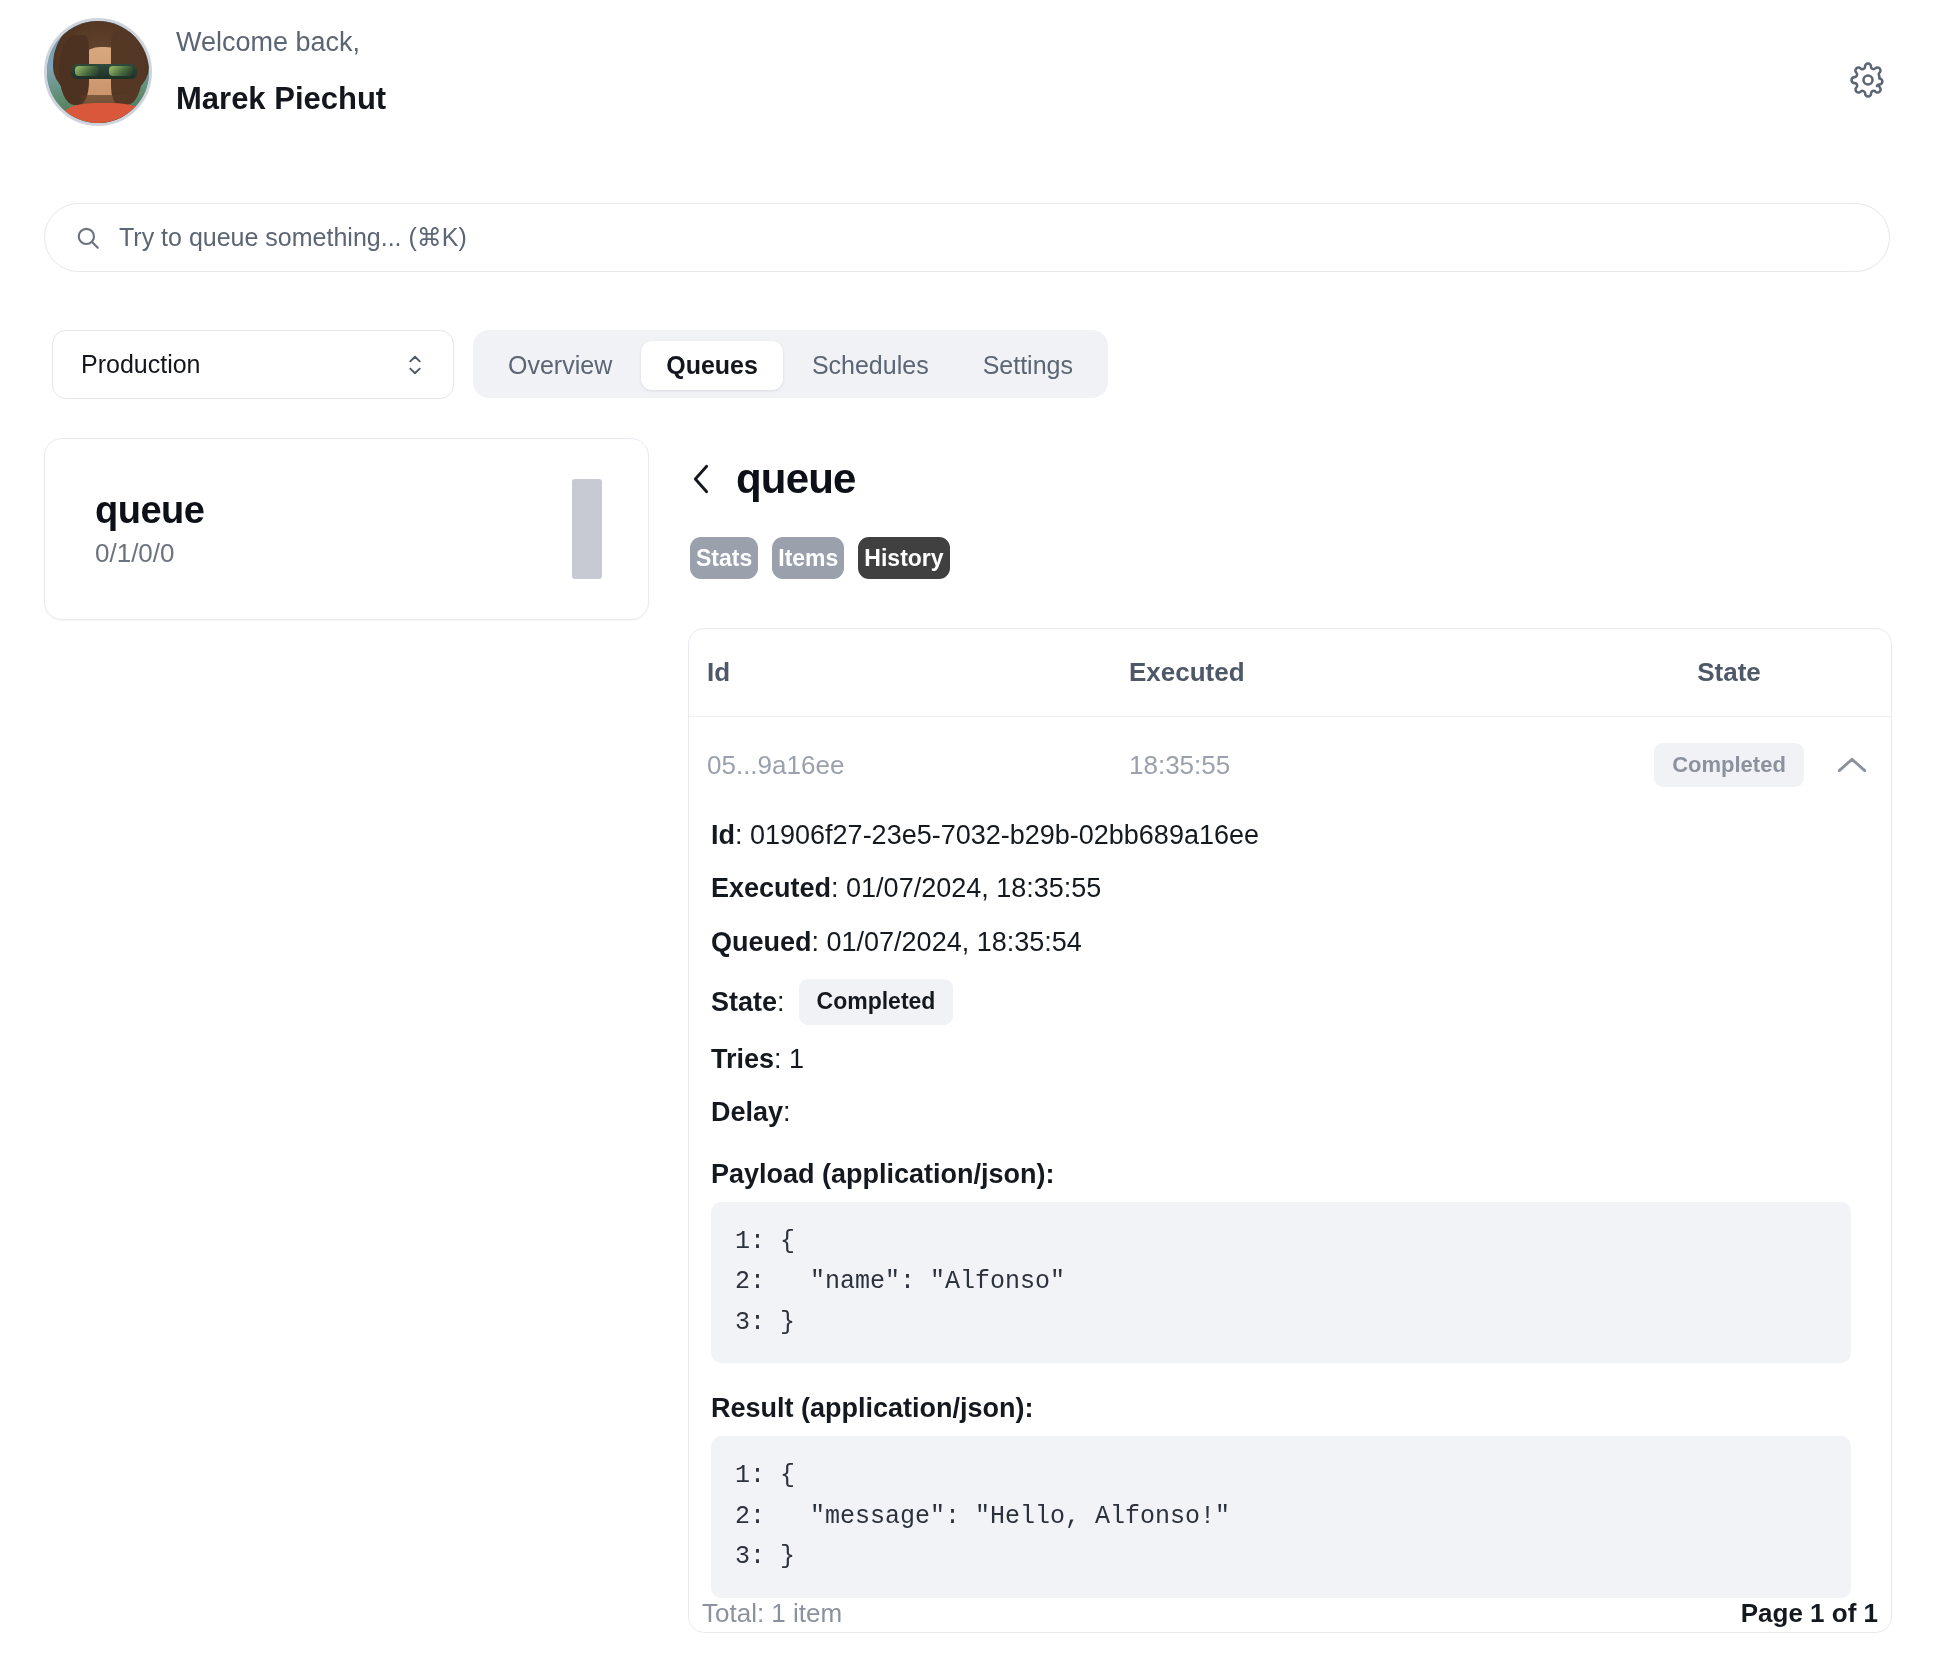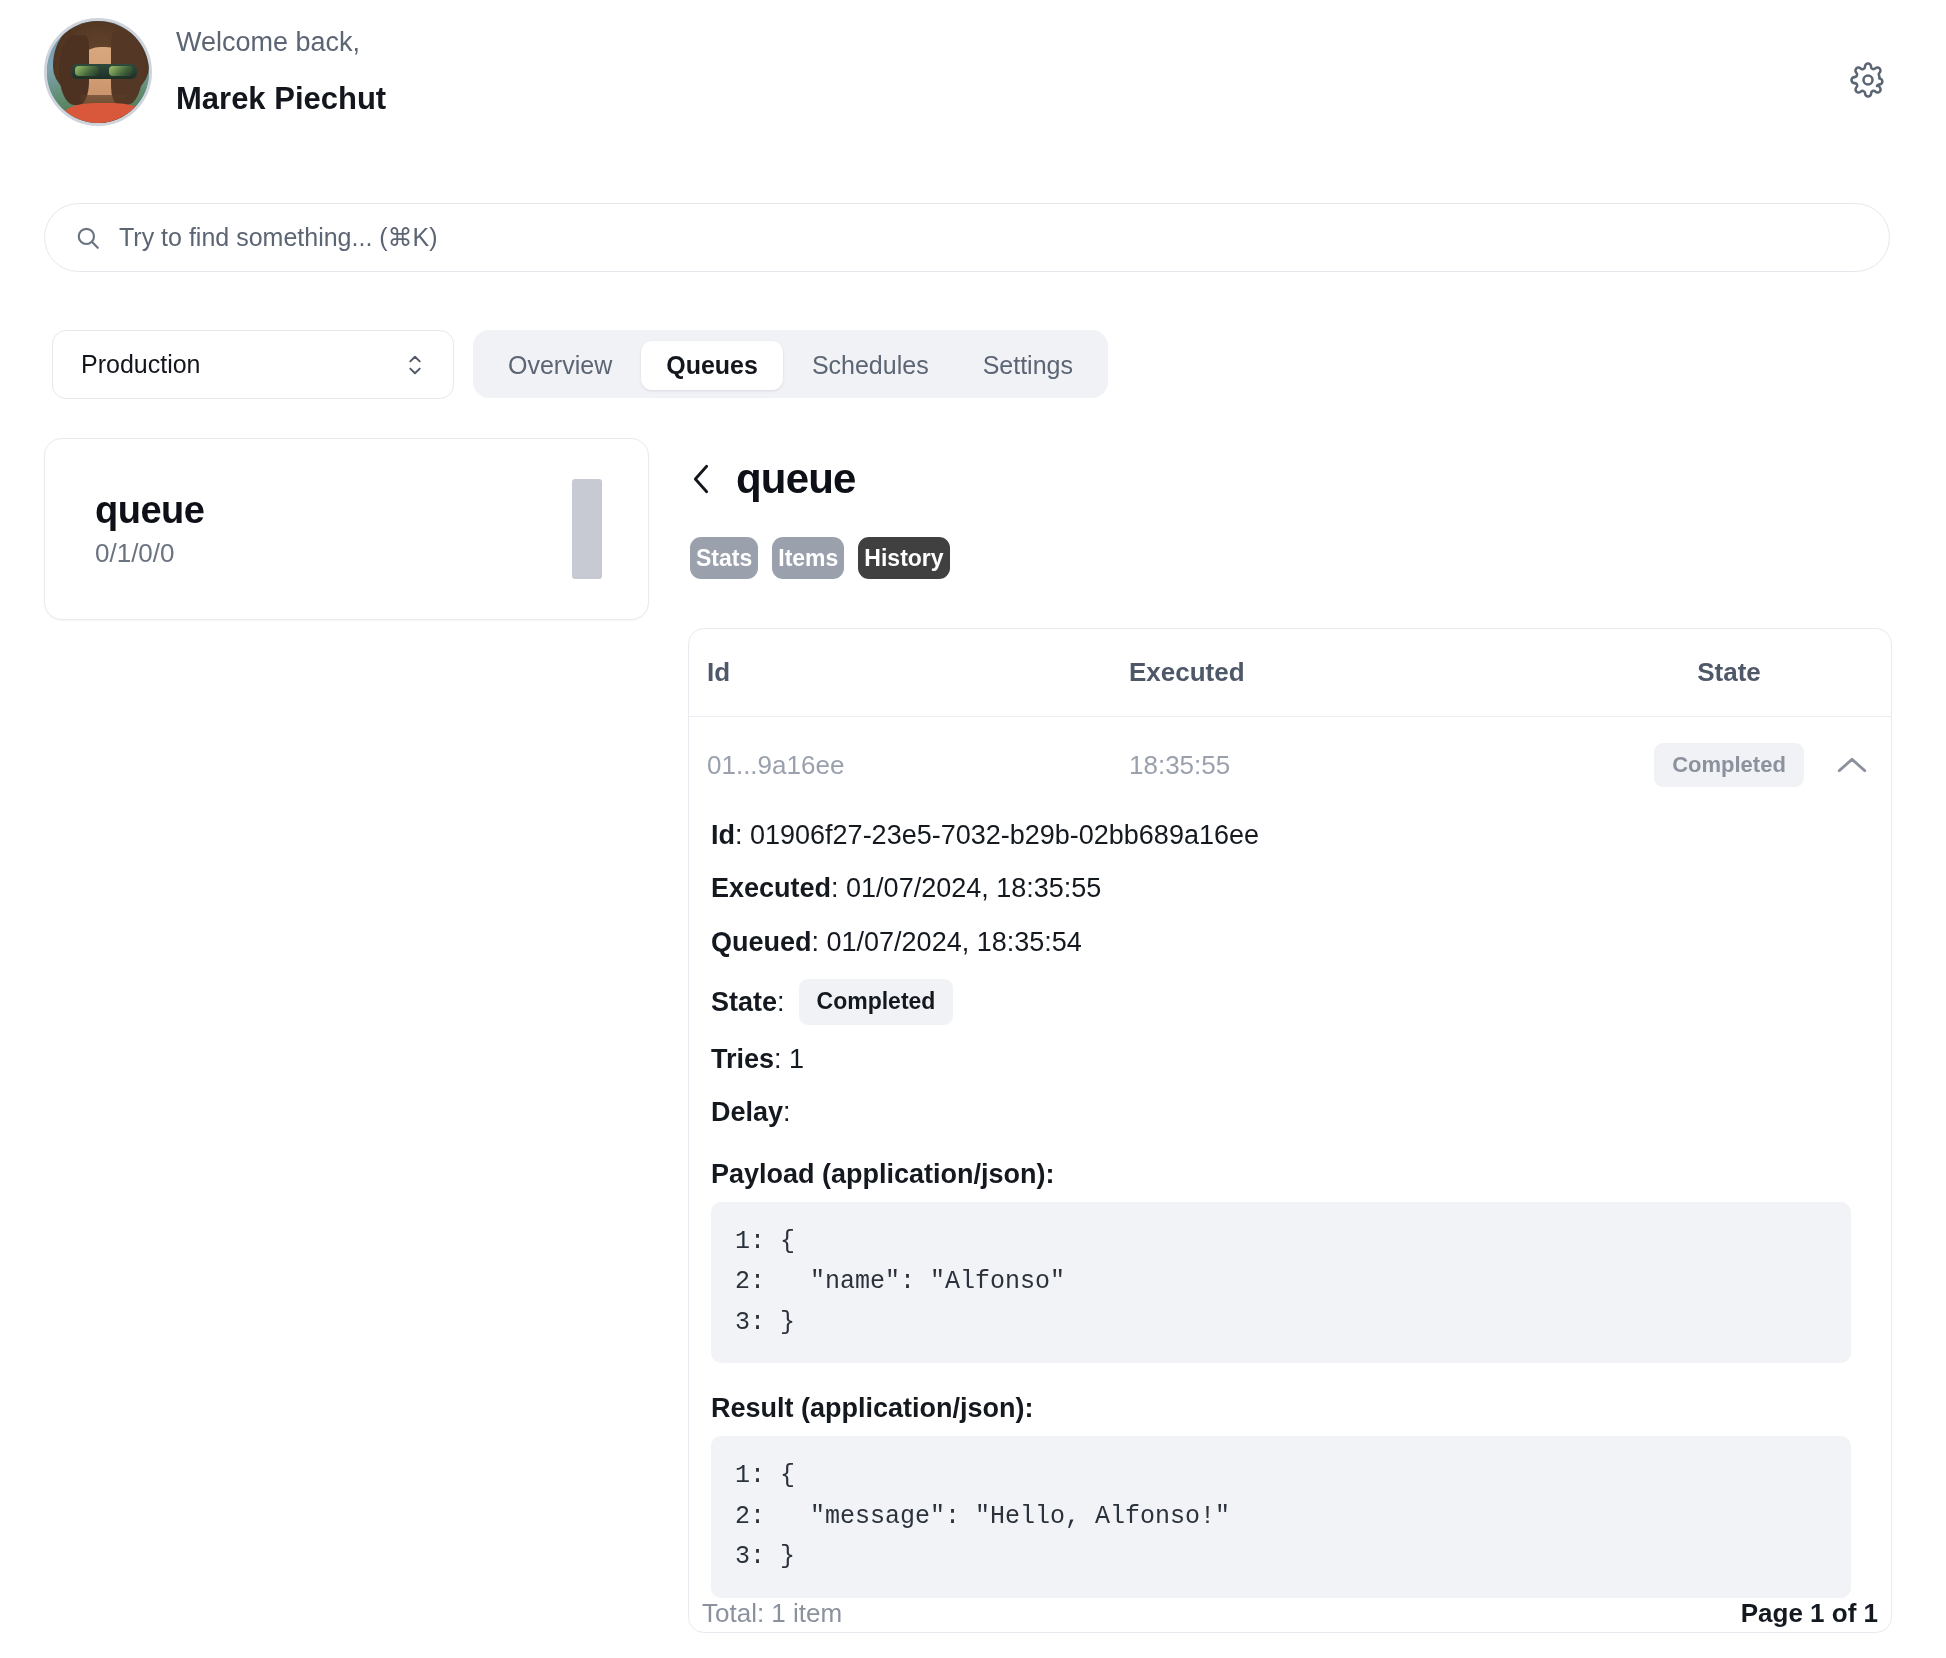--- a/index.html
+++ b/index.html
@@ -198,21 +198,21 @@
       <circle cx="12" cy="12" r="3"></circle>
       <path d="M19.4 15a1.65 1.65 0 0 0 .33 1.82l.06.06a2 2 0 1 1-2.83 2.83l-.06-.06a1.65 1.65 0 0 0-1.82-.33 1.65 1.65 0 0 0-1 1.51V21a2 2 0 1 1-4 0v-.09A1.65 1.65 0 0 0 9 19.4a1.65 1.65 0 0 0-1.82.33l-.06.06a2 2 0 1 1-2.83-2.83l.06-.06a1.65 1.65 0 0 0 .33-1.82 1.65 1.65 0 0 0-1.51-1H3a2 2 0 1 1 0-4h.09A1.65 1.65 0 0 0 4.6 9a1.65 1.65 0 0 0-.33-1.82l-.06-.06a2 2 0 1 1 2.83-2.83l.06.06A1.65 1.65 0 0 0 9 4.6a1.65 1.65 0 0 0 1-1.51V3a2 2 0 1 1 4 0v.09a1.65 1.65 0 0 0 1 1.51 1.65 1.65 0 0 0 1.82-.33l.06-.06a2 2 0 1 1 2.83 2.83l-.06.06A1.65 1.65 0 0 0 19.4 9c.14.35.2.73.18 1.1V11a2 2 0 1 1 0 4h-.09a1.65 1.65 0 0 0-1.51 1z"></path>
     </svg>
   </div>
 
   <div class="searchbar">
     <svg width="26" height="26" viewBox="0 0 24 24" fill="none" stroke="#6b7380" stroke-width="2" stroke-linecap="round">
       <circle cx="10.5" cy="10.5" r="7"></circle>
       <line x1="16" y1="16" x2="21" y2="21"></line>
     </svg>
-    <div class="search-ph">Try to find something... (⌘K)</div>
+    <div class="search-ph">Try to queue something... (⌘K)</div>
   </div>
 
   <div class="envsel">
     <span class="envsel-label">Production</span>
     <svg width="20" height="26" viewBox="0 0 16 22" fill="none" stroke="#4e5868" stroke-width="1.6" stroke-linecap="round" stroke-linejoin="round">
       <polyline points="4,8 8,4 12,8"></polyline>
       <polyline points="4,14 8,18 12,14"></polyline>
     </svg>
   </div>
 
@@ -248,21 +248,21 @@
 
   <div class="table-card">
     <div class="thead">
       <div class="th th-id">Id</div>
       <div class="th th-exec">Executed</div>
       <div class="th th-state">State</div>
       <div style="flex:1"></div>
     </div>
 
     <div class="trow">
-      <div class="td td-id">01...9a16ee</div>
+      <div class="td td-id">05...9a16ee</div>
       <div class="td td-exec">18:35:55</div>
       <div class="td-state">
         <span class="state-badge">Completed</span>
       </div>
       <div class="td-toggle">
         <svg width="34" height="22" viewBox="0 0 24 14" fill="none" stroke="#8b929e" stroke-width="2" stroke-linecap="round" stroke-linejoin="round">
           <polyline points="3,11 12,3 21,11"></polyline>
         </svg>
       </div>
     </div>

